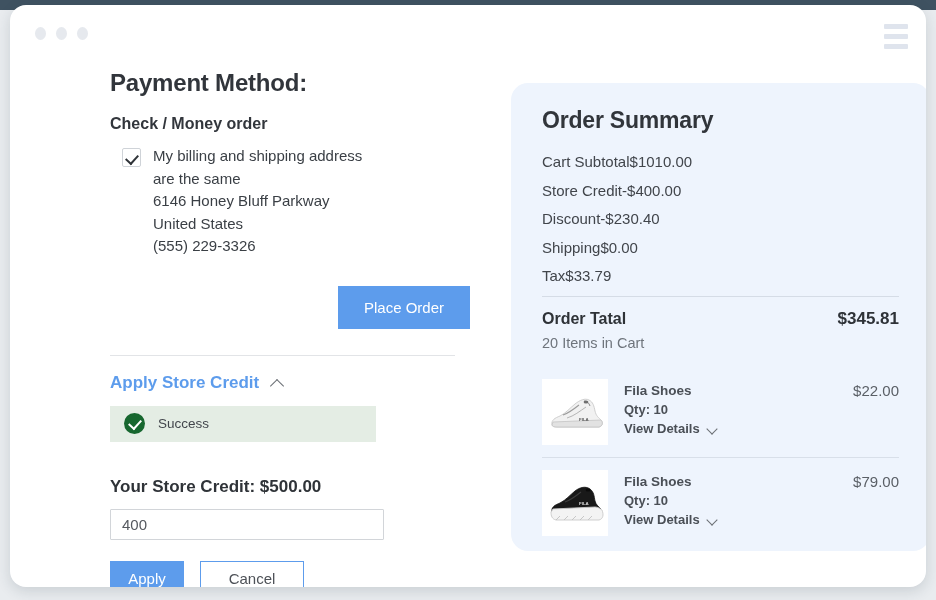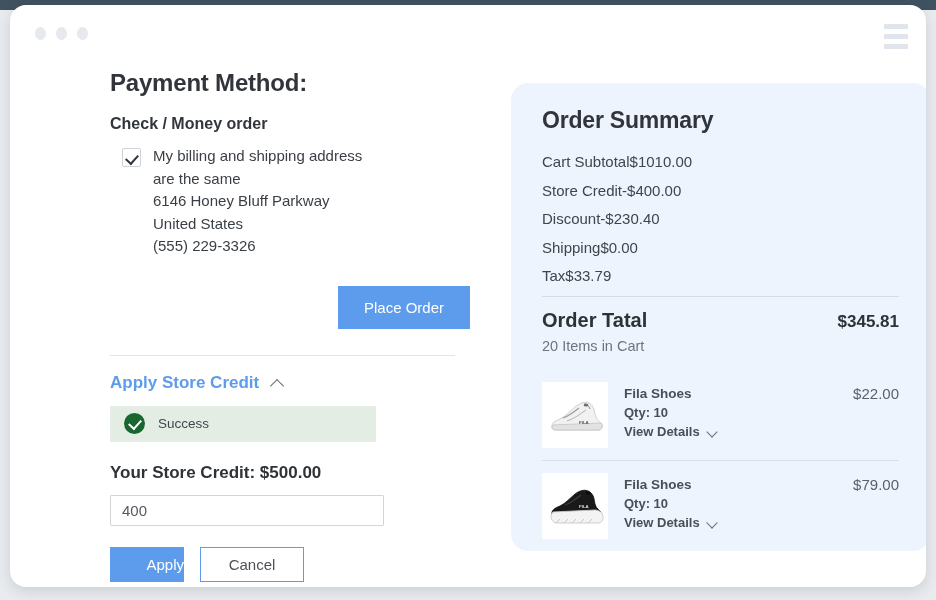--- a/index.html
+++ b/index.html
@@ -216,21 +216,21 @@
     border: solid #ffffff;
     border-width: 0 2.2px 2.2px 0;
     transform: rotate(42deg);
   }
   .success-text {
     font-size: 13.5px;
     color: #42464c;
   }
 
   .credit-label {
-    margin-top: 21px;
+    margin-top: 35px;
     font-size: 17px;
     font-weight: bold;
     color: #2f3338;
   }
 
   .credit-input {
     margin-top: 12px;
     width: 274px;
     height: 31px;
     border: 1px solid #d2d5d9;
@@ -246,21 +246,20 @@
     margin-top: 21px;
     display: flex;
     gap: 16px;
   }
   .btn-apply {
     background: #5d9cec;
     color: #fff;
     width: 74px;
     height: 35px;
     font-size: 15px;
-    text-align: right;
   }
   .btn-cancel {
     background: #ffffff;
     color: #4d5157;
     width: 104px;
     height: 35px;
     font-size: 15px;
     border: 1px solid #5d9cec;
   }
 
@@ -299,21 +298,21 @@
     margin: 10px 0 12px 0;
   }
 
   .total-row {
     display: flex;
     justify-content: space-between;
     align-items: baseline;
     font-weight: bold;
     margin-bottom: 6px;
   }
-  .total-row .lbl { font-size: 20px; color: #2e3237; }
+  .total-row .lbl { font-size: 16px; color: #2e3237; }
   .total-row .val { font-size: 17px; color: #2e3237; }
 
   .items-count {
     font-size: 14.5px;
     color: #6e747c;
     margin-bottom: 16px;
   }
 
   .item {
     display: flex;

